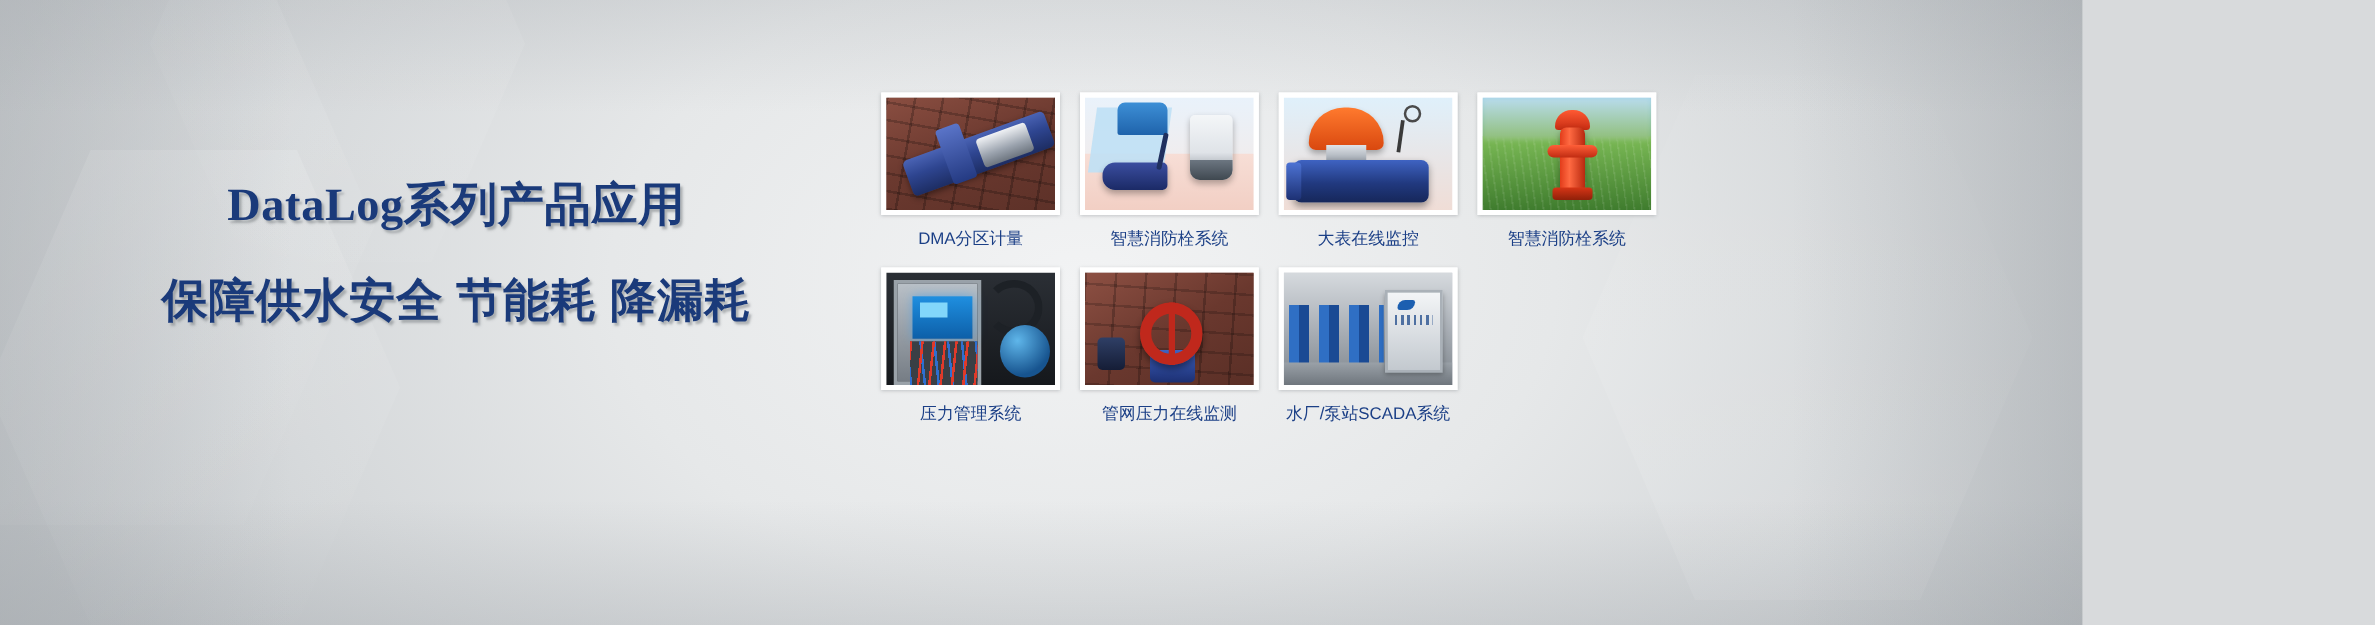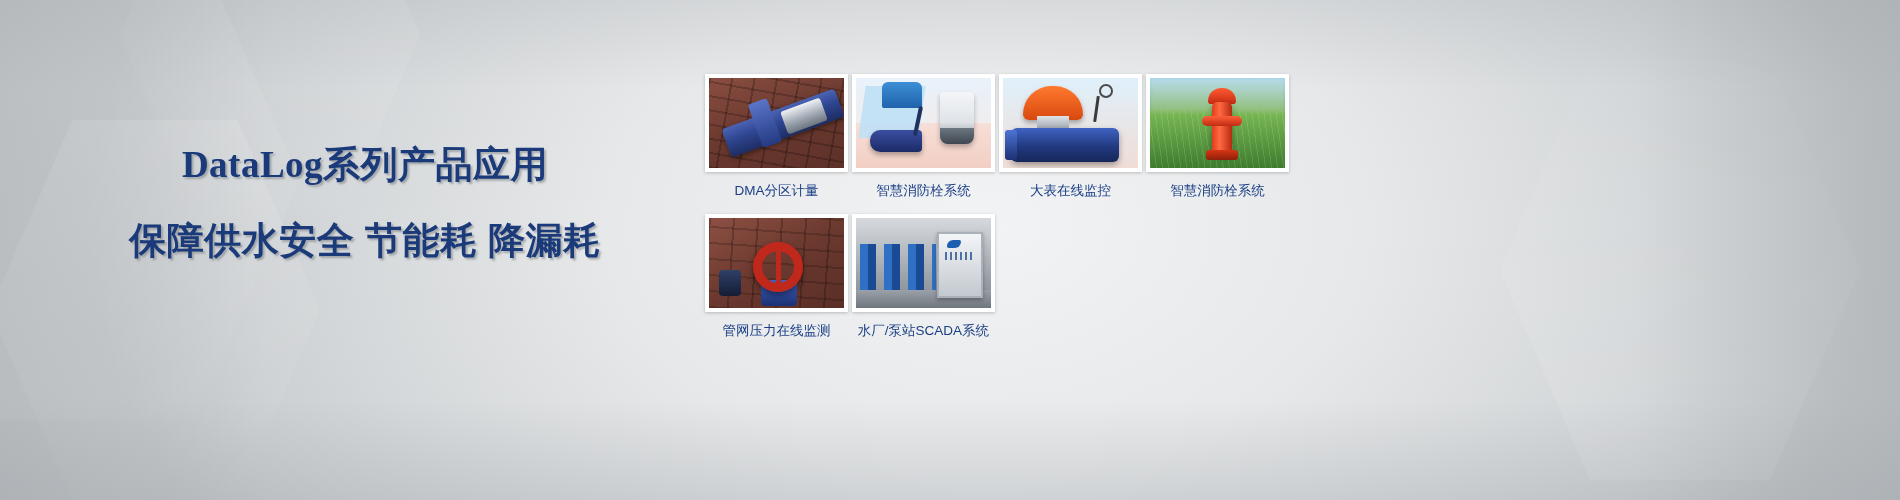--- a/index.html
+++ b/index.html
@@ -4,21 +4,21 @@
 <style>
   * { box-sizing: border-box; margin: 0; padding: 0; }
   html, body { width: 1900px; height: 500px; overflow: hidden; }
   body {
     font-family: "Liberation Sans", "DejaVu Sans", sans-serif;
     background: #d8dadc;
   }
 
   .banner {
     position: relative;
-    width: 1900px;
+    width: 1666px;
     height: 500px;
     overflow: hidden;
     background:
       radial-gradient(ellipse 900px 600px at 52% 45%, #f2f3f4 0%, #e6e8e9 42%, #d5d8da 72%, #c3c7ca 100%);
     text-decoration: underline;
   }
 
   
   .hex {
     position: absolute;
@@ -87,21 +87,21 @@
     padding-left: 40px;
   }
   .headline-line-2 {
     font-size: 37px;
     line-height: 44px;
     margin-top: 32px;
     padding-left: 40px;
   }
   .grid-row {
     display: flex;
-    gap: 4px;
+    gap: 16px;
   }
   .grid-wrap { display: flex; flex-direction: column; gap: 14px; }
 
   .card {
     width: 143px;
     display: flex;
     flex-direction: column;
     align-items: center;
   }
   .card-photo {
@@ -441,20 +441,35 @@
           </div>
         </div>
         <div class="card-caption">智慧消防栓系统</div>
       </div>
 
     </div>
 
     <div class="grid-row">
 
 
+      <div class="card">
+        <div class="card-photo">
+          <div class="scene s6">
+            <div class="hose"></div>
+            <div class="tank"></div>
+            <div class="cab">
+              <div class="panel">
+                <div class="screen"></div>
+              </div>
+              <div class="wires"></div>
+            </div>
+          </div>
+        </div>
+        <div class="card-caption">压力管理系统</div>
+      </div>
 
       <div class="card">
         <div class="card-photo">
           <div class="scene s7">
             <div class="sensor"></div>
             <div class="vbody"></div>
             <div class="wheel"></div>
           </div>
         </div>
         <div class="card-caption">管网压力在线监测</div>

